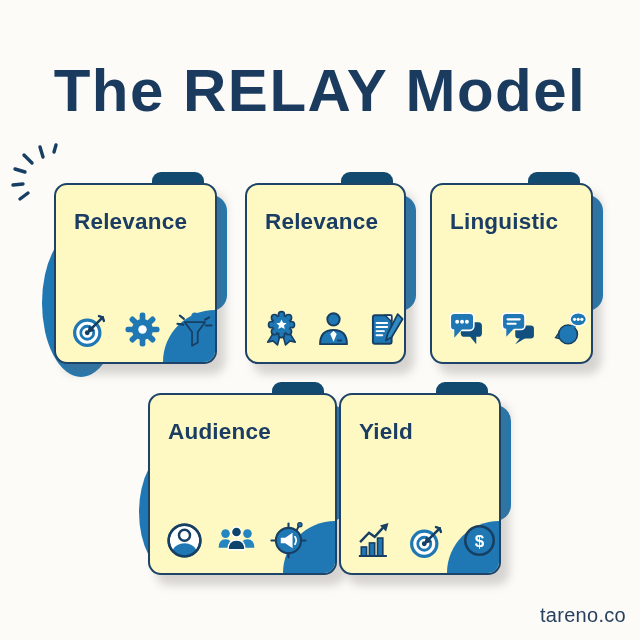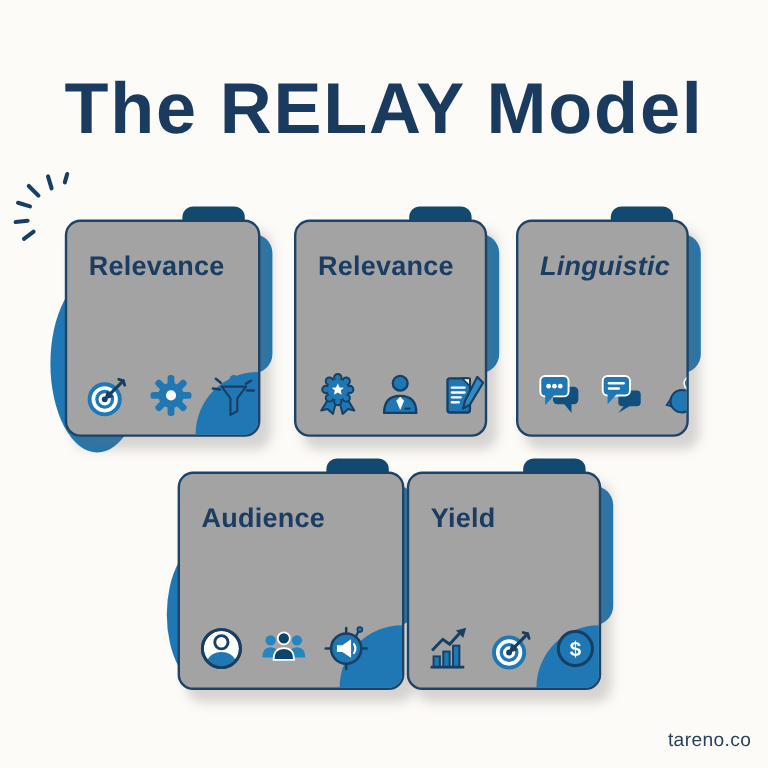--- a/index.html
+++ b/index.html
@@ -9,40 +9,40 @@
     font-family:"Liberation Sans", sans-serif;
   }
   .title {
     position:absolute; top:56px; left:0; width:100%;
     text-align:center; font-size:60px; font-weight:bold;
     color:#1a3a5e; letter-spacing:1.5px;
   }
   .card { position:absolute; }
   .c1 { left:54px;  top:183px; width:163px; height:181px; }
   .c2 { left:245px; top:183px; width:161px; height:181px; }
-  .c3 { left:430px; top:183px; width:144px; height:181px;font-style:italic; }
+  .c3 { left:430px; top:183px; width:163px; height:181px; }
   .c4 { left:148px; top:393px; width:189px; height:182px; }
   .c5 { left:339px; top:393px; width:162px; height:182px;text-decoration:underline; }
 
   .backdrop {
     position:absolute; left:10px; top:12px; width:100%; height:116px;
     background:#1f78b4; border-radius:16px; z-index:0;
   }
   .tab {
     position:absolute; right:13px; top:-11px; width:52px; height:28px;
     background:#11496f; border-radius:9px 9px 0 0; z-index:1;
   }
   .blob-left {
     position:absolute; left:-12px; top:46px; width:78px; height:148px;
     background:#1f78b4; border-radius:50%; z-index:0;
   }
   .c4 .blob-left { left:-9px; top:58px; width:66px; height:122px; }
   .body {
     position:absolute; left:0; top:0; right:0; bottom:0;
-    background:#a3a3a3; border:2.5px solid #1d4468; border-radius:13px;
+    background:#fef9c3; border:2.5px solid #1d4468; border-radius:13px;
     overflow:hidden; z-index:2;
     box-shadow:8px 10px 10px rgba(110,105,100,0.28);
   }
   .corner-blob {
     position:absolute; right:-52px; bottom:-52px; width:104px; height:104px;
     border-radius:50%; background:#1f78b4; z-index:1;
   }
   .card-title {
     position:absolute; top:24px; left:18px; z-index:2;
     font-size:22.5px; font-weight:bold; color:#1b3d63;
@@ -51,21 +51,21 @@
   .icons {
     position:absolute; left:15px; right:6px; bottom:13px; z-index:3;
     display:flex; align-items:center; gap:13px;
   }
   .ic { width:39px; height:39px; flex:0 0 auto; }
   .sparkles {
     position:absolute; left:-44px; top:-42px; width:64px; height:64px; z-index:3;
   }
   .footer {
     position:absolute; right:14px; bottom:13px;
-    font-size:16px; color:#27415f; letter-spacing:0.3px;
+    font-size:20px; color:#27415f; letter-spacing:0.3px;
   }
 </style>
 </head>
 <body>
 
 <div class="title">The RELAY Model</div>
 
 <div class="card c1">
   <div class="backdrop"></div>
   <div class="blob-left"></div>

